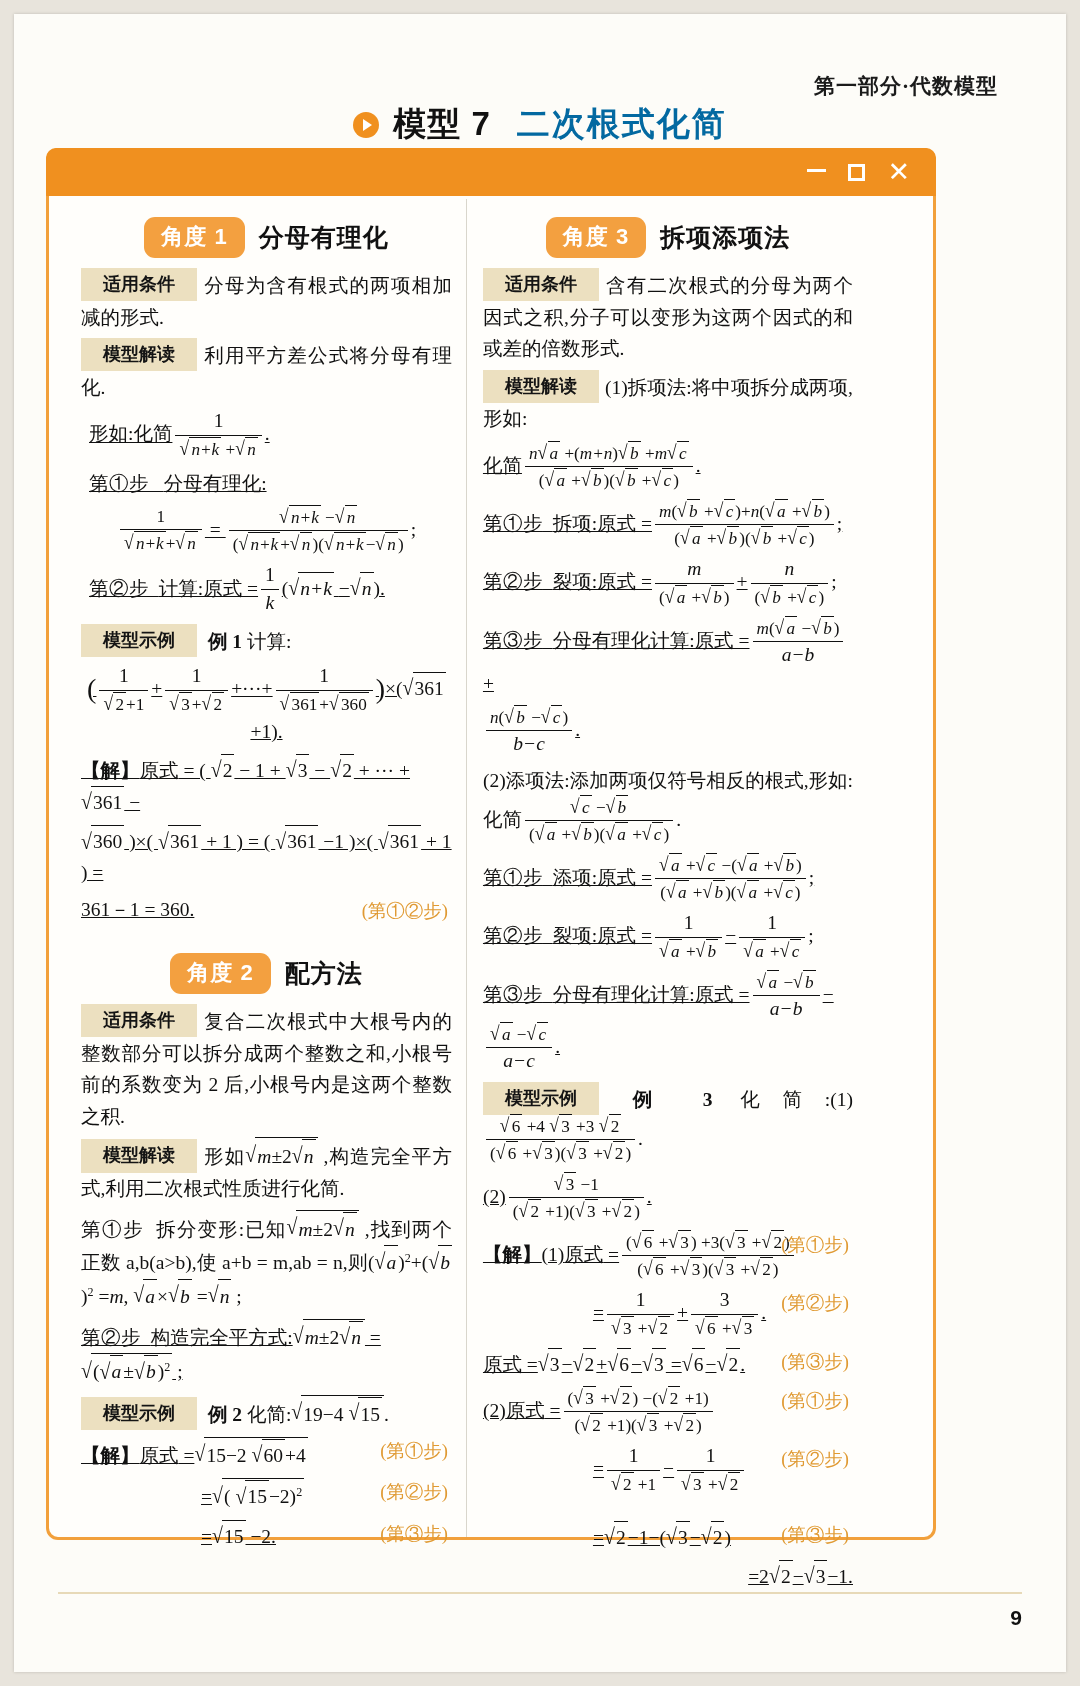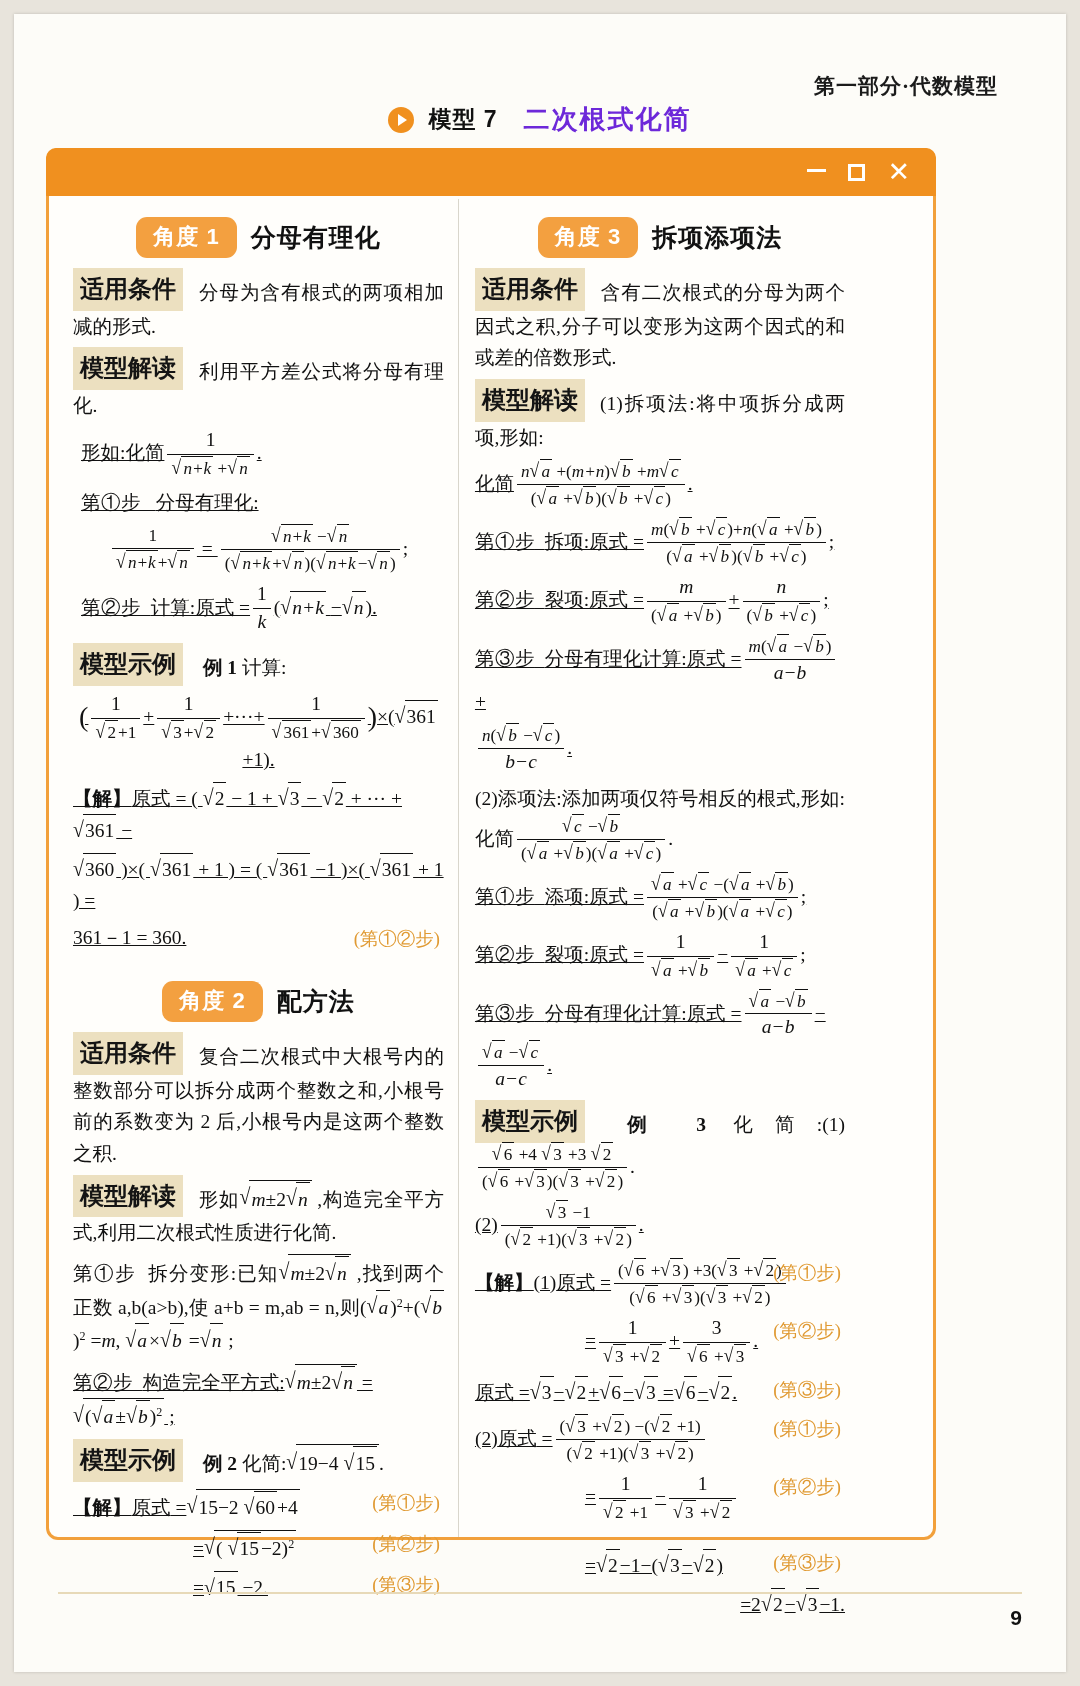--- a/index.html
+++ b/index.html
@@ -36,26 +36,26 @@
     flex: 0 0 auto;
   }
   .play-badge span {
     display: block; width: 0; height: 0;
     border-left: 9px solid #fff;
     border-top: 6px solid transparent;
     border-bottom: 6px solid transparent;
     margin-left: 3px;
   }
   .model-no {
-    font-size: 23px; font-weight: bold; color: #111;
+    font-size: 33px; font-weight: bold; color: #111;
     letter-spacing: 1px;
     font-family: "Liberation Sans", sans-serif;
   }
   .model-name {
-    font-size: 26px; font-weight: bold; color: #6d28d9;
+    font-size: 33px; font-weight: bold; color: #0369a1;
     margin-left: 26px; letter-spacing: 2px;
     font-family: "Liberation Sans", sans-serif;
   }
 
   
   .frame {
     position: absolute;
     left: 32px; top: 134px;
     width: 890px; height: 1392px;
     border: 3px solid #f2a03b;
@@ -69,21 +69,21 @@
     border-radius: 10px 10px 0 0;
     display: flex; align-items: center; justify-content: flex-end;
     padding-right: 26px; gap: 22px;
   }
   .wc { color: #fff; display: flex; align-items: center; justify-content: center; }
   .wc-min { width: 19px; height: 3px; background: #fff; margin-bottom: 4px; }
   .wc-max { width: 17px; height: 17px; border: 3px solid #fff; }
   .wc-close { font-size: 27px; line-height: 17px; font-family: "Liberation Sans", sans-serif; font-weight: 300; }
 
   .cols {
-    position: absolute; left: 8px; top: 48px;
+    position: absolute; left: 16px; top: 48px;
     width: 802px; height: 1338px;
     display: flex;
   }
   .col { width: 442px; padding: 14px 14px 0 16px; position: relative; }
   .col-right { border-left: 1.5px solid #d9d6cc; }
 
   
   .angle-head {
     display: flex; align-items: center; justify-content: center;
     margin: 4px 0 10px 0;
@@ -95,21 +95,21 @@
     padding: 5px 17px 6px 17px; border-radius: 11px;
     letter-spacing: 1px;
   }
   .angle-title {
     margin-left: 14px; font-size: 25px; font-weight: bold; color: #111;
     font-family: "Liberation Sans", sans-serif; letter-spacing: 1px;
   }
   .tag {
     display: inline-block; background: #ece0c0; color: #141414;
     font-family: "Liberation Sans", sans-serif; font-weight: bold;
-    font-size: 24px; padding: 2px 7px; margin-right: 15px;
+    font-size: 18px; padding: 2px 22px; margin-right: 6px;
     vertical-align: 2px;
   }
   .para {
     font-size: 19.5px; color: #111; line-height: 1.62;
     margin: 5px 0; text-align: justify;
   }
   .line {
     font-size: 19.5px; color: #111; line-height: 1.55;
     margin: 7px 0; position: relative; text-decoration: underline;
   }

